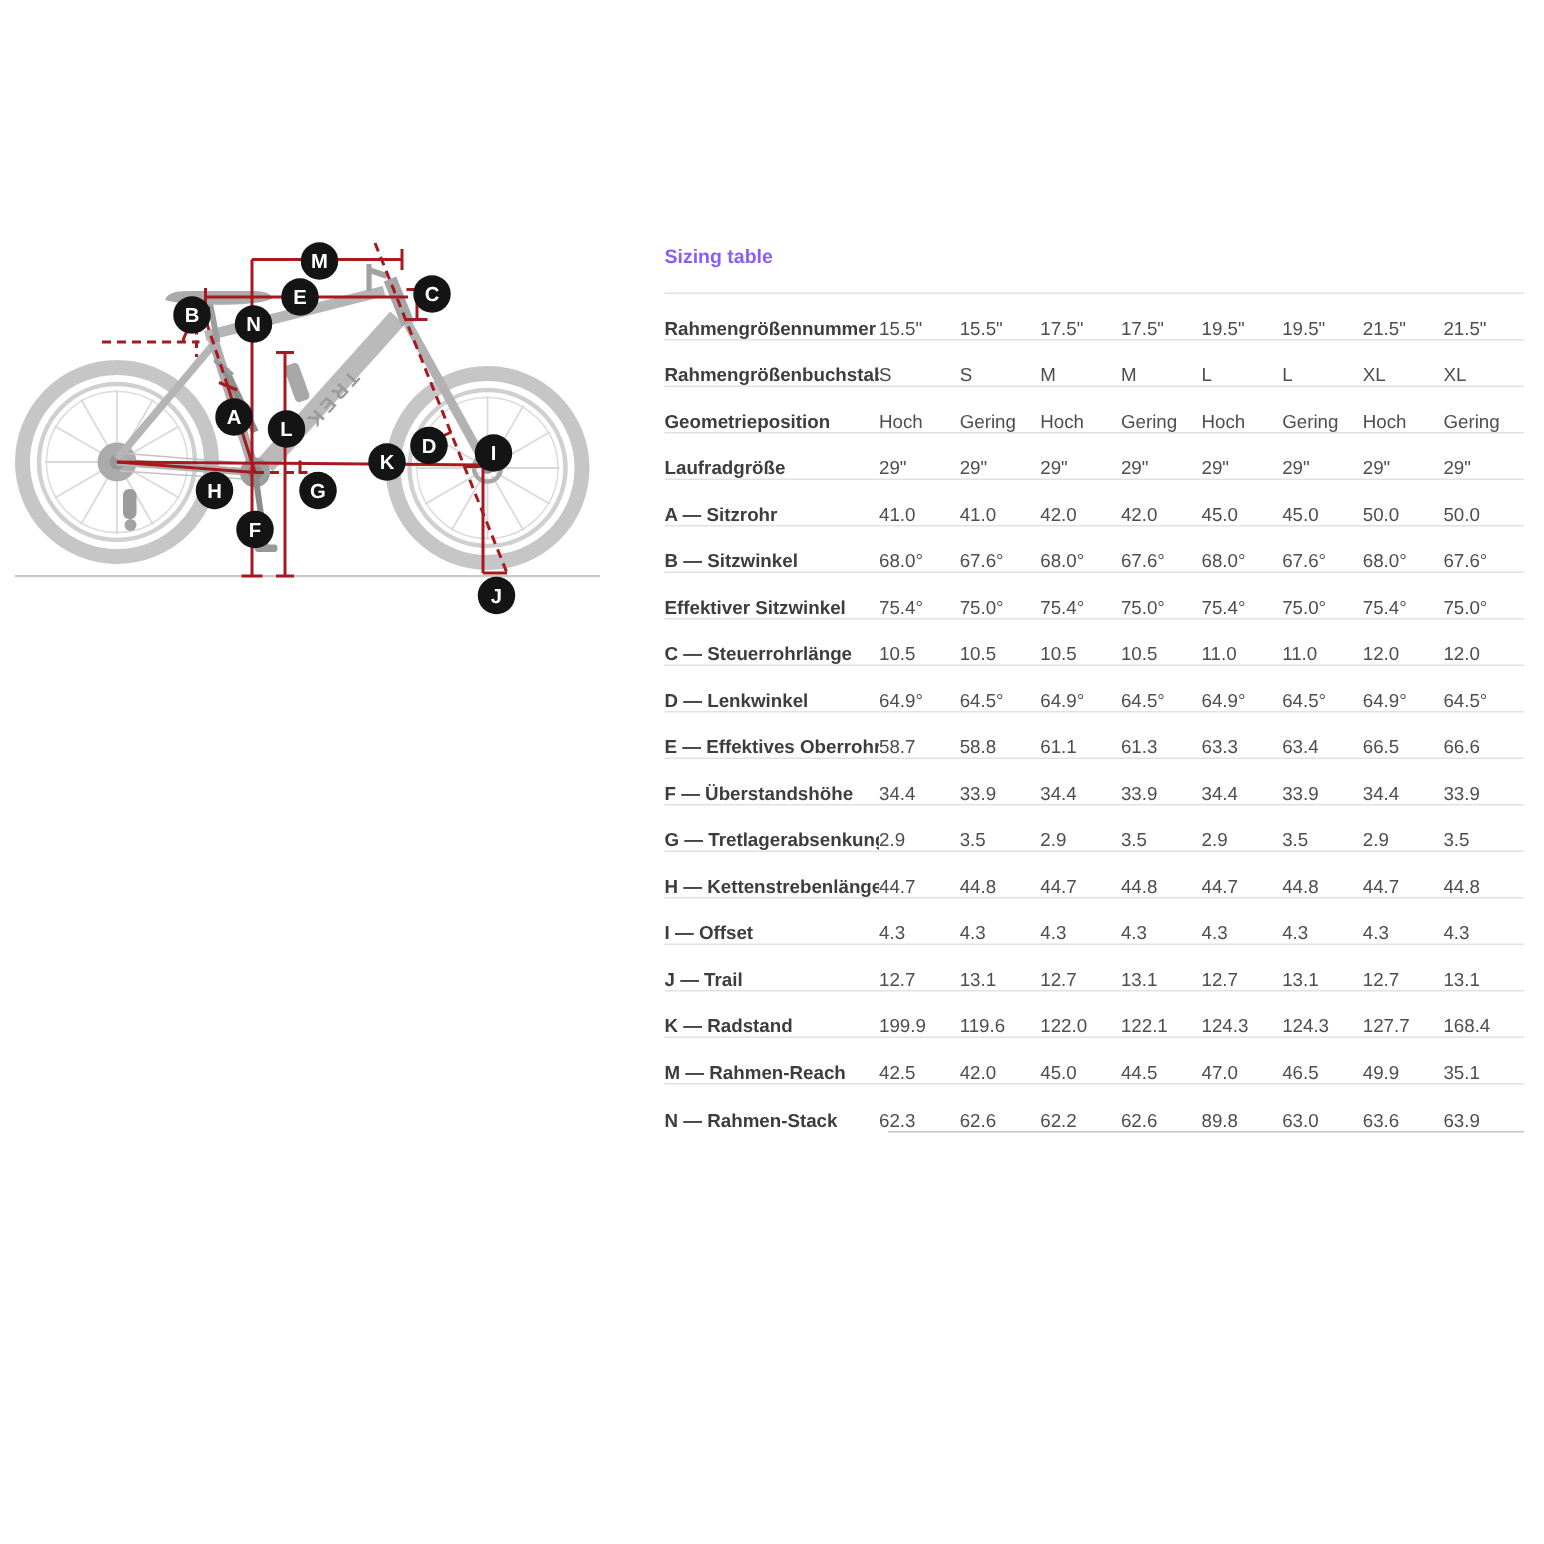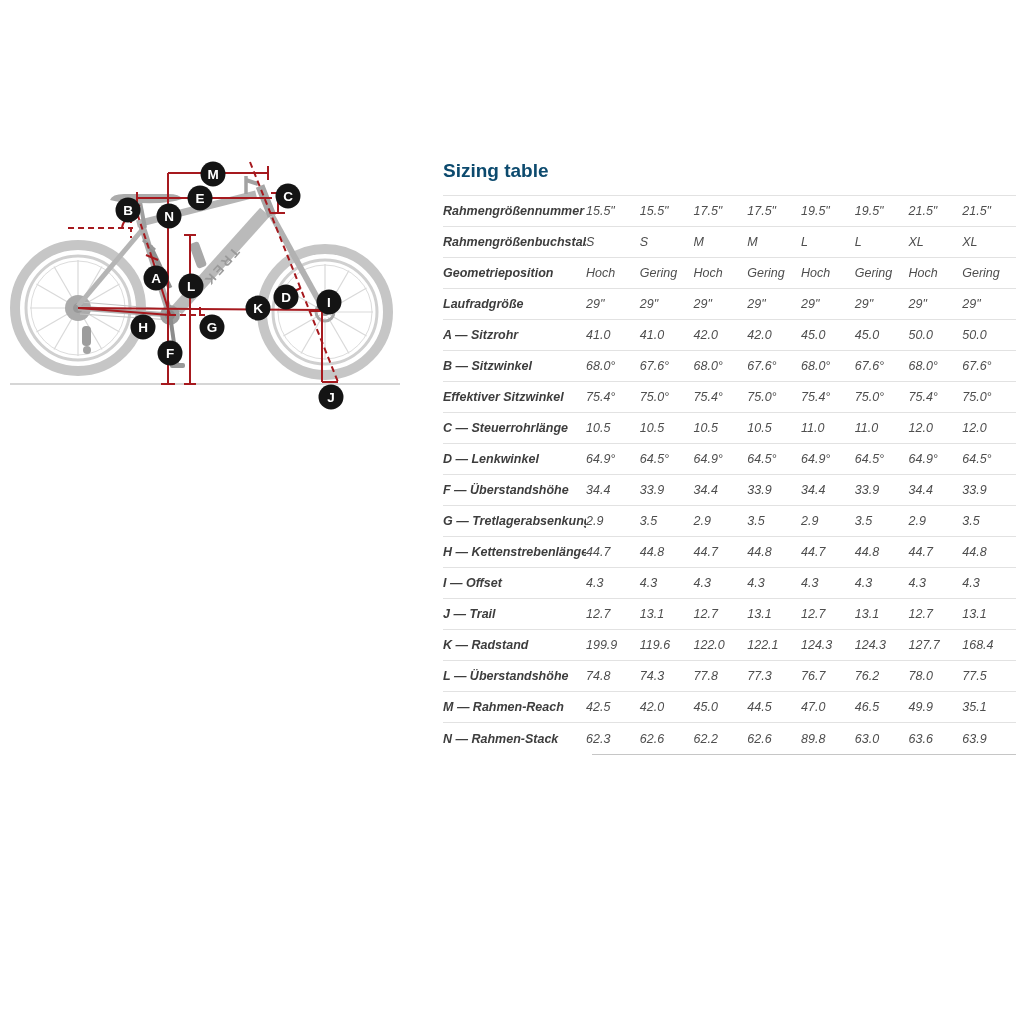--- a/index.html
+++ b/index.html
@@ -3,23 +3,23 @@
 <meta charset="utf-8">
 <style>
   html,body { margin:0; padding:0; }
   body {
     width:1029px; height:1029px; background:#ffffff; position:relative;
     overflow:hidden; font-family:"Liberation Sans", sans-serif;
     -webkit-font-smoothing:antialiased;
   }
   .diagram { position:absolute; left:0; top:150px; width:430px; height:290px; }
   .sizing  { position:absolute; left:443px; top:161px; width:573px; }
-  .sizing-title { font-size:19px; font-weight:bold; color:#0c4a6e; margin:0; line-height:20px; }
+  .sizing-title { font-size:13px; font-weight:bold; color:#8b5cf6; margin:0; line-height:20px; }
   .trows { margin-top:14px; border-top:1px solid #e2e2e2; }
-  .trow  { display:flex; height:31px; align-items:center; border-bottom:1px solid #e2e2e2; box-sizing:border-box;font-style:italic; }
+  .trow  { display:flex; height:31px; align-items:flex-end; border-bottom:1px solid #e2e2e2; box-sizing:border-box; }
   .trow:last-child { border-bottom:none; }
   .tlabel { width:143px; flex:0 0 143px; font-weight:bold; font-size:12.5px; color:#3d3d3d; white-space:nowrap; overflow:hidden; }
   .tcell  { flex:1 1 0; font-size:12.5px; color:#4e4e4e; white-space:nowrap; }
   .partial-line { height:1px; background:#c6c6c6; margin-left:149px; }
   svg text.marker-letter { font-family:"Liberation Sans", sans-serif; font-weight:bold; font-size:13.5px; fill:#ffffff; }
   svg text.frame-logo { font-family:"Liberation Sans", sans-serif; font-weight:bold; font-size:13px; fill:#9a9a9a; letter-spacing:3px; }
 </style>
 </head>
 <body>
 
@@ -300,20 +300,31 @@
         <div class="tcell">64.9°</div>
         <div class="tcell">64.5°</div>
         <div class="tcell">64.9°</div>
         <div class="tcell">64.5°</div>
         <div class="tcell">64.9°</div>
         <div class="tcell">64.5°</div>
         <div class="tcell">64.9°</div>
         <div class="tcell">64.5°</div>
       </div>
       <div class="trow">
+        <div class="tlabel">E — Effektives Oberrohr</div>
+        <div class="tcell">58.7</div>
+        <div class="tcell">58.8</div>
+        <div class="tcell">61.1</div>
+        <div class="tcell">61.3</div>
+        <div class="tcell">63.3</div>
+        <div class="tcell">63.4</div>
+        <div class="tcell">66.5</div>
+        <div class="tcell">66.6</div>
+      </div>
+      <div class="trow">
         <div class="tlabel">F — Überstandshöhe</div>
         <div class="tcell">34.4</div>
         <div class="tcell">33.9</div>
         <div class="tcell">34.4</div>
         <div class="tcell">33.9</div>
         <div class="tcell">34.4</div>
         <div class="tcell">33.9</div>
         <div class="tcell">34.4</div>
         <div class="tcell">33.9</div>
       </div>
@@ -366,31 +377,20 @@
         <div class="tcell">199.9</div>
         <div class="tcell">119.6</div>
         <div class="tcell">122.0</div>
         <div class="tcell">122.1</div>
         <div class="tcell">124.3</div>
         <div class="tcell">124.3</div>
         <div class="tcell">127.7</div>
         <div class="tcell">168.4</div>
       </div>
       <div class="trow">
-        <div class="tlabel">L — Überstandshöhe</div>
-        <div class="tcell">74.8</div>
-        <div class="tcell">74.3</div>
-        <div class="tcell">77.8</div>
-        <div class="tcell">77.3</div>
-        <div class="tcell">76.7</div>
-        <div class="tcell">76.2</div>
-        <div class="tcell">78.0</div>
-        <div class="tcell">77.5</div>
-      </div>
-      <div class="trow">
         <div class="tlabel">M — Rahmen-Reach</div>
         <div class="tcell">42.5</div>
         <div class="tcell">42.0</div>
         <div class="tcell">45.0</div>
         <div class="tcell">44.5</div>
         <div class="tcell">47.0</div>
         <div class="tcell">46.5</div>
         <div class="tcell">49.9</div>
         <div class="tcell">35.1</div>
       </div>

